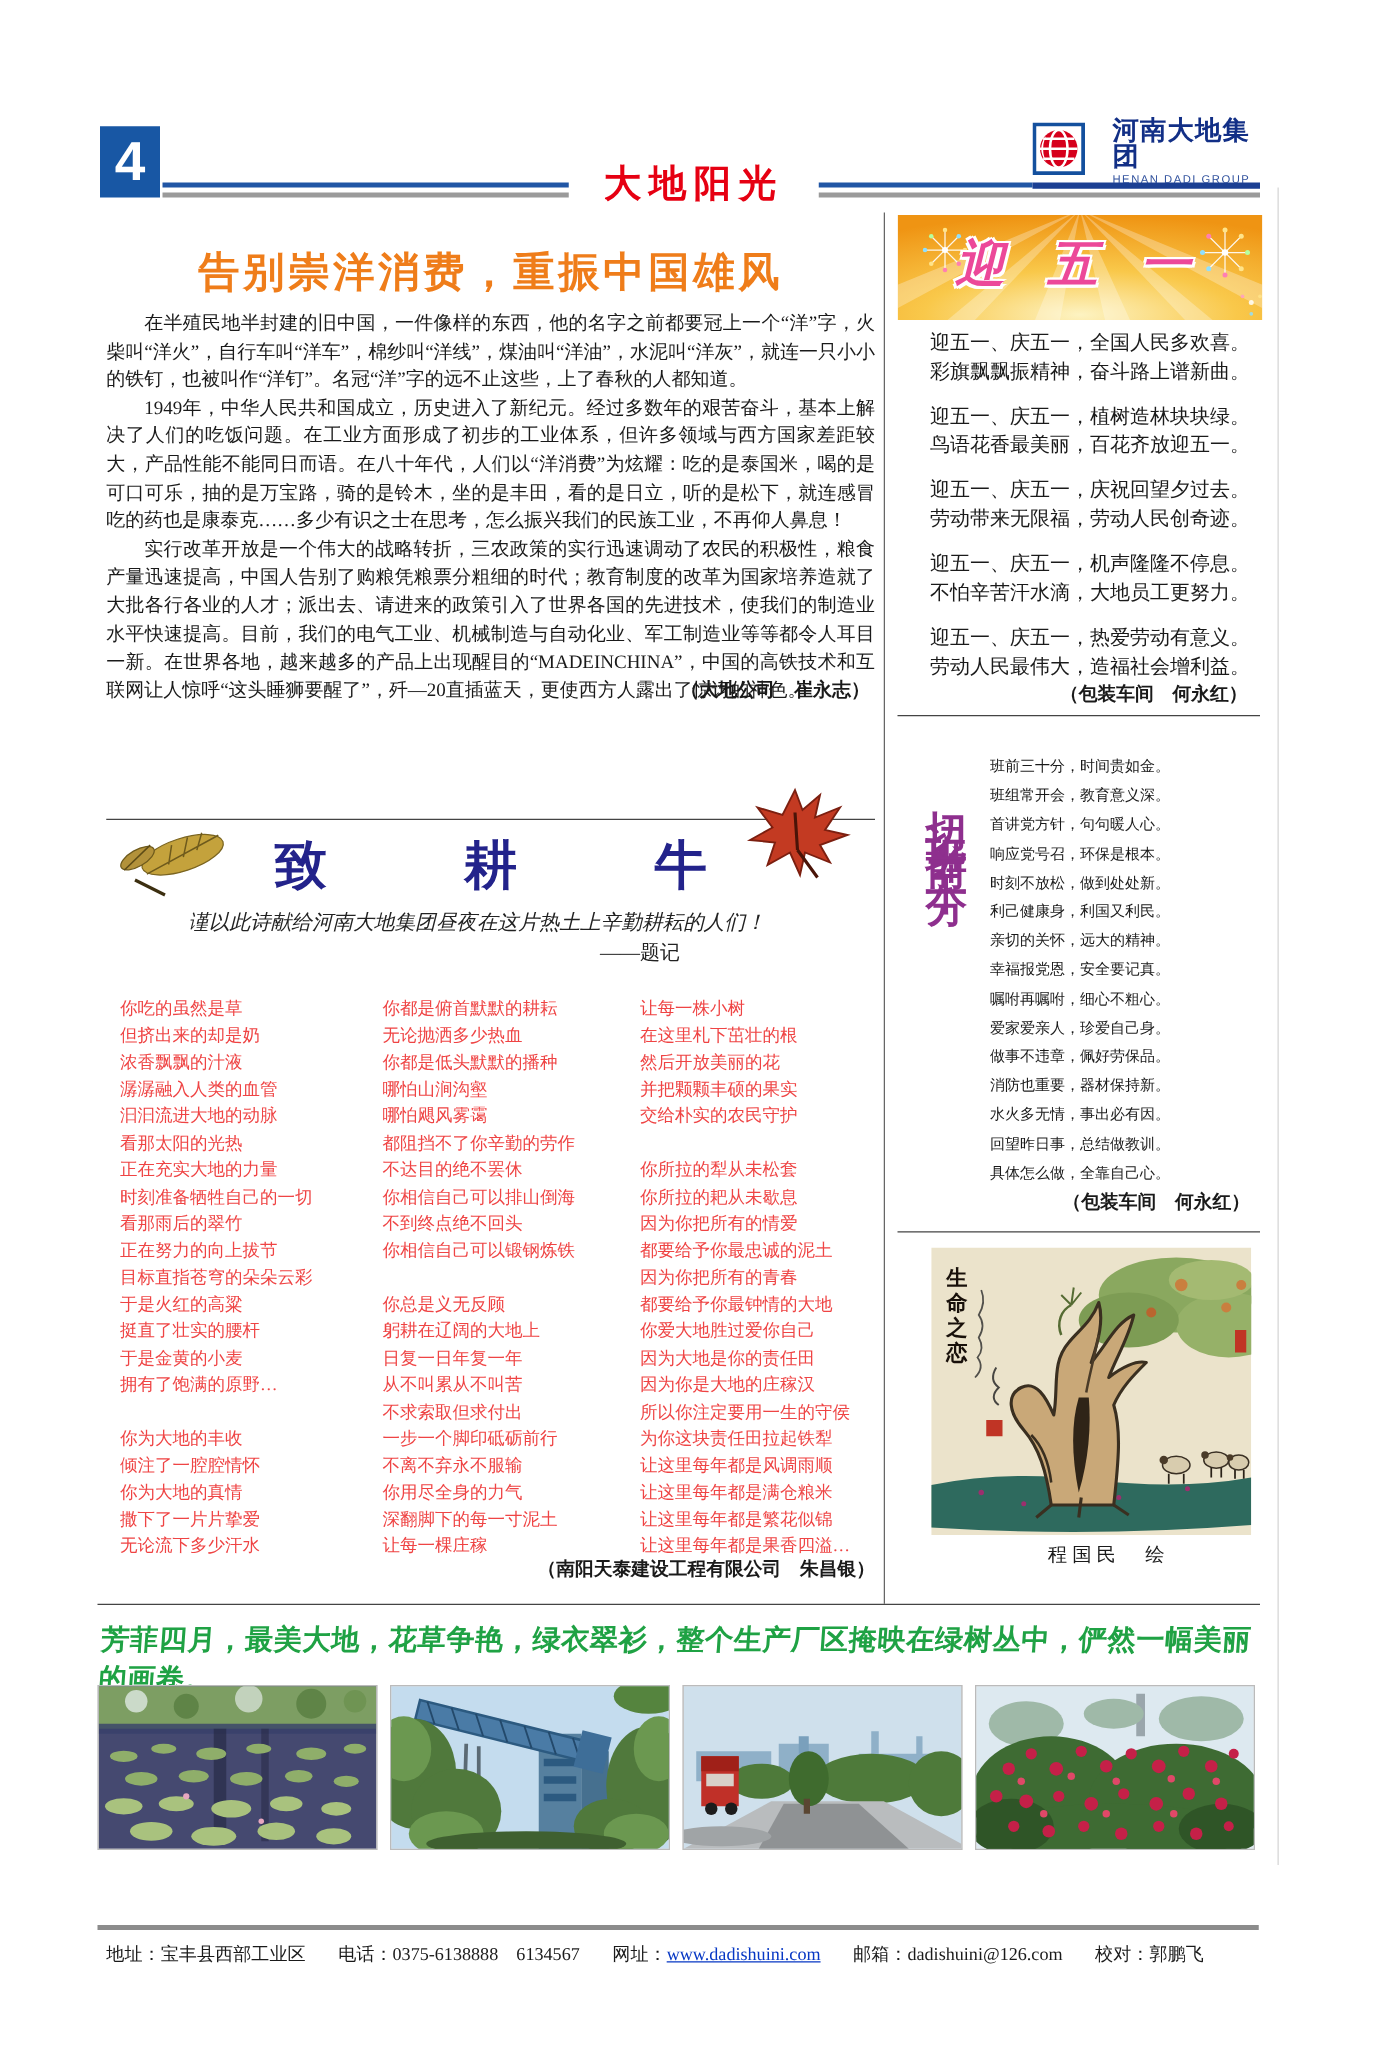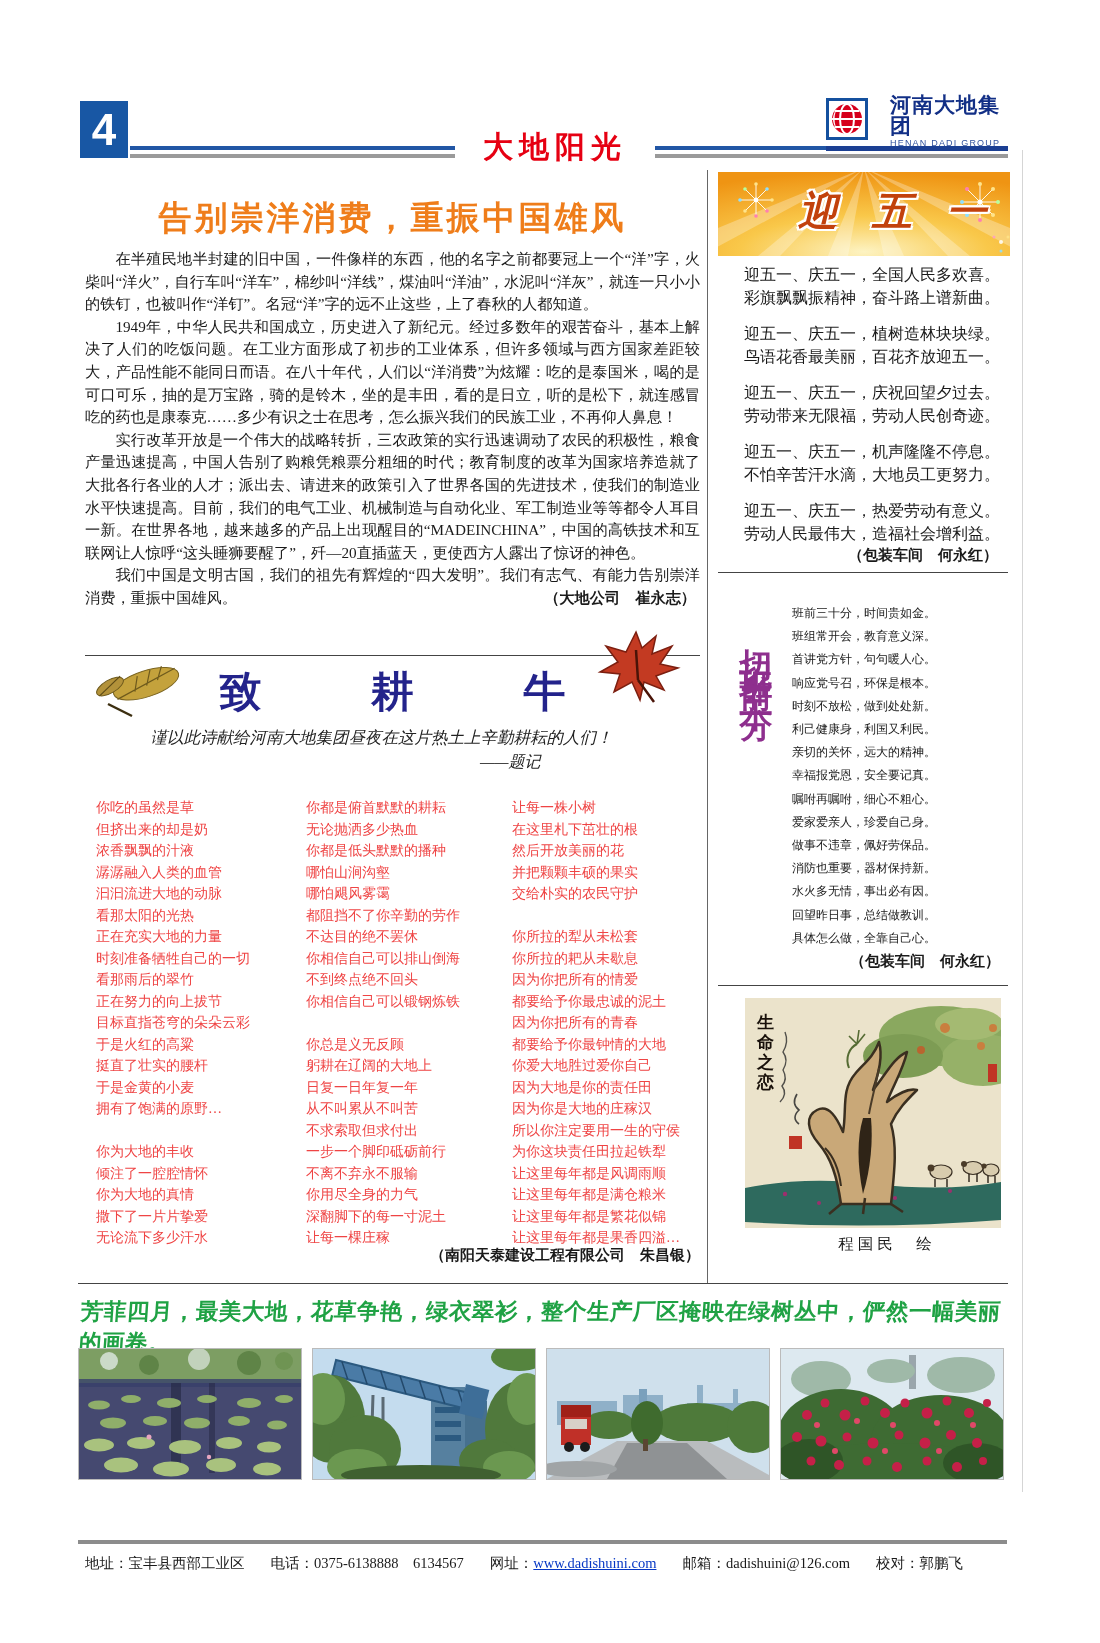--- a/index.html
+++ b/index.html
@@ -25,28 +25,28 @@
   .para{margin:0;text-indent:2em;}
   .para-last{position:relative;}
   .art-byline{position:absolute;right:4px;bottom:0;font-weight:bold;}
   
   .hr{background:#444;height:1px;}
   .vr{background:#666;width:1px;}
   
   .ox-title{left:85px;top:664px;width:615px;text-align:center;color:#23238b;font-weight:bold;
             font-size:42px;letter-spacing:34px;text-indent:34px;}
   .ox-ded{left:74px;top:727px;width:615px;text-align:center;font-size:16.5px;font-style:italic;color:#222;}
-  .ox-mark{left:480px;top:752px;width:160px;font-size:16px;font-style:italic;color:#222;}
+  .ox-mark{left:480px;top:752px;width:160px;font-size:16px;color:#222;}
   .ox-col{top:797px;font-size:14px;line-height:21.5px;color:#ef4444;}
   .ox-col .gap{height:21.5px;}
   .ox-byline{left:300px;top:1246px;width:400px;text-align:right;font-weight:bold;font-size:15px;}
   
   .banner{left:718px;top:172px;width:292px;height:84px;overflow:hidden;}
-  .banner-title{left:718px;top:184px;width:292px;text-align:center;color:#c2410c;font-weight:bold;font-style:italic;
-    font-size:40px;letter-spacing:12px;text-shadow:-2px -2px 0 #fff,2px -2px 0 #fff,-2px 2px 0 #fff,2px 2px 0 #fff,0 2px 0 #fff,0 -2px 0 #fff;margin-left:34px;}
+  .banner-title{left:718px;top:184px;width:292px;text-align:center;color:#ec4899;font-weight:bold;font-style:italic;
+    font-size:40px;letter-spacing:12px;text-shadow:-2px -2px 0 #fff,2px -2px 0 #fff,-2px 2px 0 #fff,2px 2px 0 #fff,0 2px 0 #fff,0 -2px 0 #fff;}
   .mayday{left:728px;top:263px;width:282px;padding-left:16px;box-sizing:border-box;font-size:16px;line-height:23px;}
   .mayday .gap{height:13px;}
   .md-byline{left:728px;top:546px;width:270px;text-align:right;font-weight:bold;font-size:15px;}
   .ps-title{left:733px;top:622px;height:330px;writing-mode:vertical-rl;color:#8e2f8e;font-weight:bold;
             font-size:33px;letter-spacing:10px;}
   .ps-lines{left:792px;top:602px;width:218px;font-size:12px;line-height:23.2px;}
   .ps-byline{left:760px;top:952px;width:240px;text-align:right;font-weight:bold;font-size:15px;}
   .paint-cap{left:759px;top:1234px;width:256px;text-align:center;font-size:15.5px;letter-spacing:4px;}
   
   .slogan{left:80px;top:1296px;width:935px;color:#1fa244;font-weight:bold;font-size:22.5px;
@@ -84,21 +84,20 @@
   </div>
 
   <div class="abs art-title">告别崇洋消费，重振中国雄风</div>
   <div class="abs art-body">
     <div>
         <p class="para">在半殖民地半封建的旧中国，一件像样的东西，他的名字之前都要冠上一个“洋”字，火柴叫“洋火”，自行车叫“洋车”，棉纱叫“洋线”，煤油叫“洋油”，水泥叫“洋灰”，就连一只小小的铁钉，也被叫作“洋钉”。名冠“洋”字的远不止这些，上了春秋的人都知道。</p>
         <p class="para">1949年，中华人民共和国成立，历史进入了新纪元。经过多数年的艰苦奋斗，基本上解决了人们的吃饭问题。在工业方面形成了初步的工业体系，但许多领域与西方国家差距较大，产品性能不能同日而语。在八十年代，人们以“洋消费”为炫耀：吃的是泰国米，喝的是可口可乐，抽的是万宝路，骑的是铃木，坐的是丰田，看的是日立，听的是松下，就连感冒吃的药也是康泰克……多少有识之士在思考，怎么振兴我们的民族工业，不再仰人鼻息！</p>
         <p class="para">实行改革开放是一个伟大的战略转折，三农政策的实行迅速调动了农民的积极性，粮食产量迅速提高，中国人告别了购粮凭粮票分粗细的时代；教育制度的改革为国家培养造就了大批各行各业的人才；派出去、请进来的政策引入了世界各国的先进技术，使我们的制造业水平快速提高。目前，我们的电气工业、机械制造与自动化业、军工制造业等等都令人耳目一新。在世界各地，越来越多的产品上出现醒目的“MADEINCHINA”，中国的高铁技术和互联网让人惊呼“这头睡狮要醒了”，歼—20直插蓝天，更使西方人露出了惊讶的神色。</p>
       </div>
     <p class="para para-last">
-      <span>我们中国是文明古国，我们的祖先有辉煌的“四大发明”。我们有志气、有能力告别崇洋消费，重振中国雄风。</span>
       <span class="art-byline">（大地公司　崔永志）</span>
     </p>
   </div>
 
   <div class="abs hr" style="left:85px;top:655px;width:615px;"></div>
   <div class="abs vr" style="left:707px;top:170px;height:1113px;"></div>
   <div class="abs hr" style="left:78px;top:1283px;width:930px;"></div>
 
   <div class="abs" style="left:90px;top:660px;">
     <svg width="100" height="62" viewBox="0 0 100 62">

